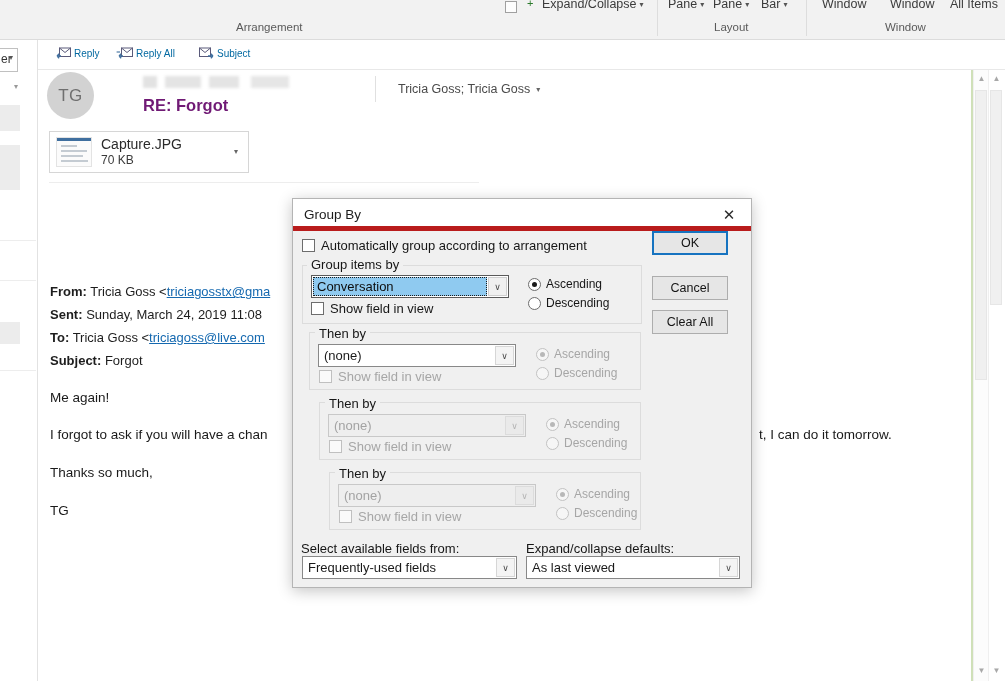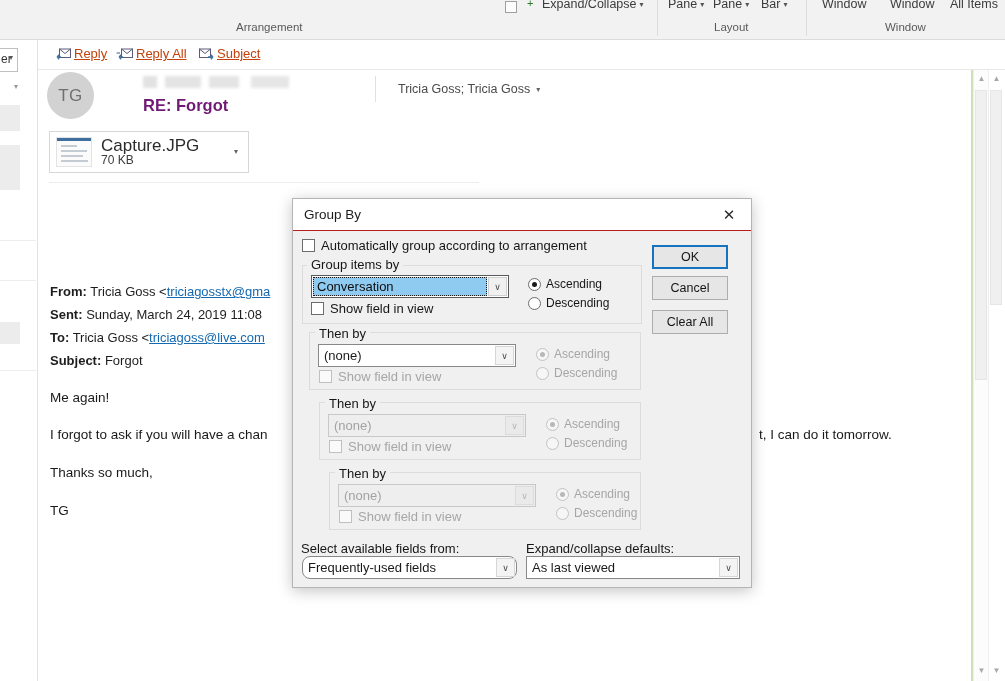--- a/index.html
+++ b/index.html
@@ -66,21 +66,21 @@
   .reading {
     position: absolute; left: 38px; top: 40px; width: 967px; height: 641px;
     background: #ffffff; overflow: hidden;
   }
   .cmdbar {
     position: absolute; left: 0; top: 0; width: 967px; height: 30px;
     border-bottom: 1px solid #e8e8e8; background: #ffffff;
   }
   .cmd {
     position: absolute; top: 6px; height: 18px; white-space: nowrap;
-    font-size: 13px; color: #c2410c; cursor: default; text-decoration: underline;
+    font-size: 10px; color: #0369a1; cursor: default;
   }
   .cmd .lbl { margin-left: 3px; }
   .env-icon { display: inline-block; vertical-align: -2px; }
 
   .avatar {
     position: absolute; left: 9px; top: 32px; width: 47px; height: 47px;
     border-radius: 50%; background: #d2d2d2;
     color: #6f6f6f; font-size: 17px; text-align: center; line-height: 47px;
     letter-spacing: 0.5px;
   }
@@ -108,21 +108,21 @@
     position: absolute; left: 11px; top: 91px; width: 200px; height: 42px;
     border: 1px solid #d6d6d6; background: #ffffff;
   }
   .attach-thumb {
     position: absolute; left: 6px; top: 5px; width: 36px; height: 30px;
     background: #fbfbfb; border: 1px solid #e3e3e3; overflow: hidden;
   }
   .attach-thumb .bar { position: absolute; left: 0; top: 0; width: 36px; height: 3px; background: #3f6f9f; }
   .attach-thumb .l { position: absolute; background: #c4cbd2; height: 2px; }
   .attach-name {
-    position: absolute; left: 51px; top: 4px; font-size: 17px; color: #2b2b2b; white-space: nowrap; text-align: right;
+    position: absolute; left: 51px; top: 4px; font-size: 14px; color: #2b2b2b; white-space: nowrap; text-align: right;
   }
   .attach-size {
     position: absolute; left: 51px; top: 21px; font-size: 12px; color: #3a3a3a;
   }
   .attach-caret { position: absolute; right: 10px; top: 15px; font-size: 8px; color: #666; }
   .attach-rule { position: absolute; left: 11px; top: 142px; width: 430px; height: 1px; background: #ededed; }
 
   .body-area { position: absolute; left: 0; top: 150px; width: 967px; height: 491px; }
   .hdr-line {
     position: absolute; white-space: nowrap; font-size: 13px; color: #1d1d1d;
@@ -153,21 +153,21 @@
   .green-edge { position: absolute; right: 32px; top: 30px; width: 2px; height: 611px; background: #cfe0b8; }
 
   
   .dlg {
     position: absolute; left: 292px; top: 198px; width: 460px; height: 390px;
     background: #f0f0f0; border: 1px solid #b4b4b4;
     box-shadow: 0 3px 14px rgba(0,0,0,0.23);
   }
   .dlg-title-bar {
     position: absolute; left: 0; top: 0; width: 458px; height: 32px;
-    background: #ffffff; border-bottom: 1px solid #b91c1c;
+    background: #ffffff; border-bottom: 5px solid #b91c1c;
   }
   .dlg-title {
     position: absolute; left: 11px; top: 8px; font-size: 13.5px; color: #1c1c1c;
   }
   .dlg-close {
     position: absolute; right: 0px; top: 0px; width: 44px; height: 31px;
     text-align: center; line-height: 31px; font-size: 15px; color: #2b2b2b;
   }
 
   .chk {
@@ -450,29 +450,29 @@
     <div class="chk dis" style="left:46px; top:311px;"></div>
     <div class="chk-lbl dis" style="left:65px; top:310px;">Show field in view</div>
     <div class="radio dis" style="left:263px; top:289px;">
         <div class="dot"></div>
       </div>
     <div class="radio-lbl dis" style="left:281px; top:288px;">Ascending</div>
     <div class="radio dis" style="left:263px; top:308px;"></div>
     <div class="radio-lbl dis" style="left:281px; top:307px;">Descending</div>
 
     <div class="dlg-lbl" style="left:8px; top:342px;">Select available fields from:</div>
-    <div class="combo plain" style="left:9px; top:357px; width:215px;border-radius:8px;">
+    <div class="combo plain" style="left:9px; top:357px; width:215px;">
       <div class="txt">Frequently-used fields</div>
       <div class="arrow">∨</div>
     </div>
 
     <div class="dlg-lbl" style="left:233px; top:342px;">Expand/collapse defaults:</div>
     <div class="combo plain" style="left:233px; top:357px; width:214px;">
       <div class="txt">As last viewed</div>
       <div class="arrow">∨</div>
     </div>
 
-    <div class="btn focus" style="left:359px; top:46px;text-align:center;">OK</div>
+    <div class="btn focus" style="left:359px; top:32px;text-align:center;">OK</div>
     <div class="btn" style="left:359px; top:77px;">Cancel</div>
     <div class="btn" style="left:359px; top:111px;">Clear All</div>
 
   </div>
 </div>
 
 </body></html>

